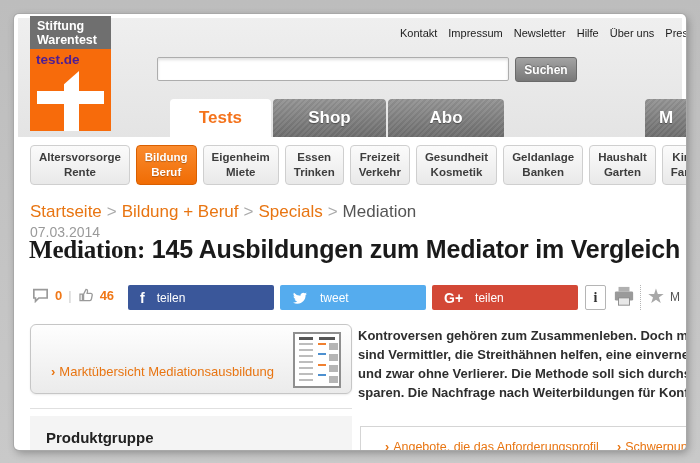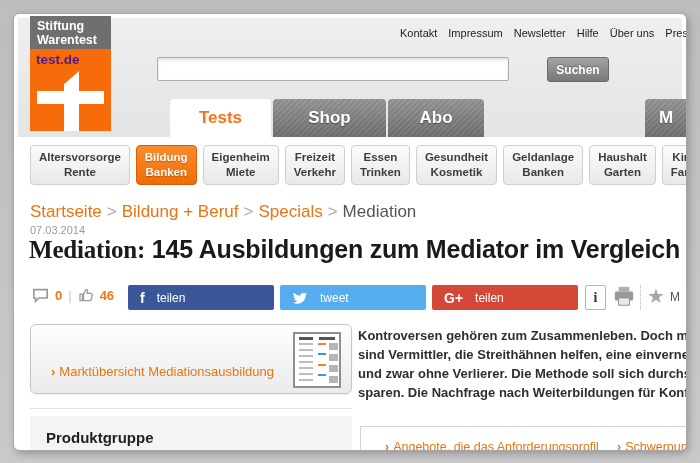--- a/index.html
+++ b/index.html
@@ -28,51 +28,51 @@
   .meta-nav { position:absolute; left:386px; top:13px; width:400px;
               display:flex; gap:11px; font-size:11px; color:#1c1c1c; white-space:nowrap; }
   .meta-nav span { cursor:pointer;text-align:center; }
 
   .search-input { position:absolute; left:143px; top:43px; width:352px; height:24px;
                   border:1px solid #adadad; border-radius:2px; background:#fff;
                   box-shadow:inset 0 2px 3px rgba(0,0,0,.12); font-size:12px; padding:0 6px; }
   .search-btn { position:absolute; left:501px; top:43px; width:62px; height:25px;
                 background:linear-gradient(#a3a3a3,#787878); border:1px solid #6a6a6a;
                 border-radius:3px; color:#fff; font-weight:bold; font-size:12px;
-                text-shadow:0 -1px 1px rgba(0,0,0,.3); cursor:pointer;margin-left:32px; }
+                text-shadow:0 -1px 1px rgba(0,0,0,.3); cursor:pointer; }
 
   .tab { position:absolute; top:85px; height:38px; border-radius:4px 4px 0 0;
          display:flex; align-items:center; justify-content:center;
          font-size:17px; font-weight:bold; cursor:pointer; }
   .tab-grey { background:
       repeating-linear-gradient(135deg, rgba(255,255,255,.05) 0 2px, rgba(0,0,0,.04) 2px 4px),
       linear-gradient(#949494,#6e6e6e);
       color:#fff; text-shadow:0 1px 1px rgba(0,0,0,.4); }
   .tab-active { background:#fff; color:#f4731c; }
   .tab1 { left:156px; width:101px; }
   .tab2 { left:259px; width:113px; }
-  .tab3 { left:374px; width:96px; }
+  .tab3 { left:374px; width:116px; }
   .tab4 { left:631px; width:60px; justify-content:flex-start; padding-left:14px; }
 
   
   .catnav { position:absolute; left:16px; top:131px; width:680px; height:40px;
             display:flex; gap:6px; }
   .catbtn { height:40px; padding:4px 8px; border:1px solid #cfcfcf; border-radius:4px;
             background:linear-gradient(#fbfbfb,#e9e9e9); color:#3d3d3d;
             font-size:11.5px; line-height:15px; text-align:center; white-space:pre-line;
             display:flex; align-items:center; cursor:pointer;font-weight:bold; }
   .catbtn.active { background:linear-gradient(#fa8b2e,#f06c04); border-color:#d95f00;
                    color:#fff; font-weight:bold; text-shadow:0 1px 1px rgba(0,0,0,.25); }
 
   
   .breadcrumb { position:absolute; left:16px; top:188px; font-size:17px; color:#555;
                 white-space:nowrap; }
   .breadcrumb a { color:#e87512; text-decoration:none; cursor:pointer; }
   .bc-sep { color:#aaa; margin:0 5px; }
-  .date { position:absolute; left:16px; top:210px; font-size:11px; color:#9a9a9a; }
+  .date { position:absolute; left:16px; top:210px; font-size:14px; color:#9a9a9a; }
   .title { position:absolute; left:15px; top:221px; font-size:25px; color:#1a1a1a;
            white-space:nowrap; letter-spacing:-0.2px; }
   .title b { font-weight:bold;font-family:Liberation Serif, serif; }
 
   
   .social { position:absolute; left:0; top:270px; width:672px; height:27px; }
   .stats { position:absolute; left:18px; top:3px; display:flex; align-items:center;
            gap:6px; font-size:13px; font-weight:bold; color:#f07818; }
   .stats .bar { color:#ccc; font-weight:normal; }
   .share { position:absolute; top:1px; width:146px; height:25px; border-radius:2px;
@@ -160,27 +160,27 @@
 
     <div class="tab tab1 tab-active">Tests</div>
     <div class="tab tab2 tab-grey">Shop</div>
     <div class="tab tab3 tab-grey">Abo</div>
     <div class="tab tab4 tab-grey">M</div>
 
     <nav class="catnav">
       <div class="catbtn">Altersvorsorge
 Rente</div>
       <div class="catbtn active">Bildung
-Banken</div>
+Beruf</div>
       <div class="catbtn">Eigenheim
 Miete</div>
+      <div class="catbtn">Essen
+Trinken</div>
       <div class="catbtn">Freizeit
 Verkehr</div>
-      <div class="catbtn">Essen
-Trinken</div>
       <div class="catbtn">Gesundheit
 Kosmetik</div>
       <div class="catbtn">Geldanlage
 Banken</div>
       <div class="catbtn">Haushalt
 Garten</div>
       <div class="catbtn">Kinder
 Familie</div>
 
     </nav>

